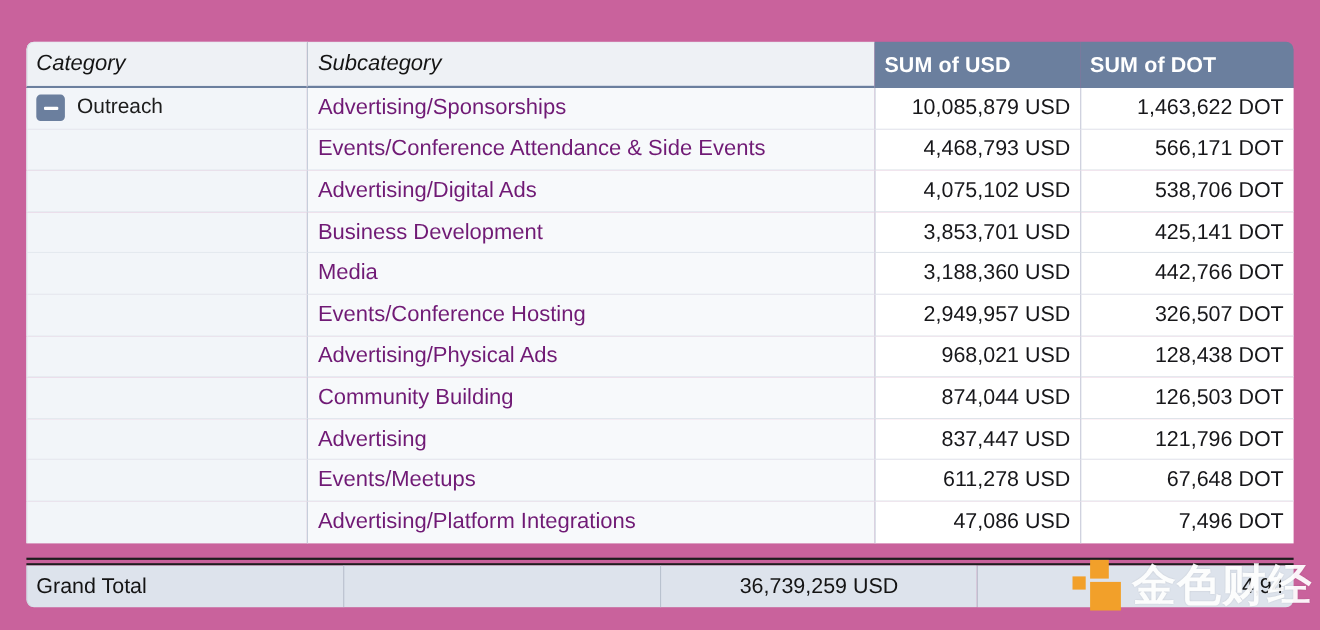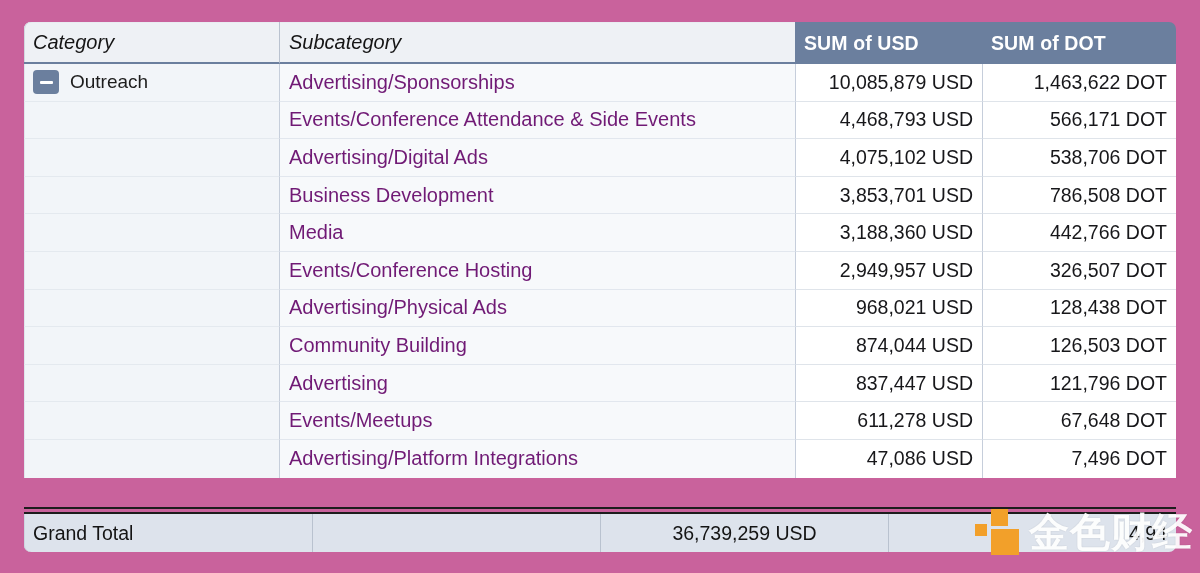--- a/index.html
+++ b/index.html
@@ -19,21 +19,21 @@
     position: relative;
     width: 1200px;
     height: 573px;
     background: #c9629c;
   }
 
   
   .pivot {
     position: absolute;
     left: 24px;
-    top: 22px;
+    top: 38px;
     width: 1152px;
     border-collapse: separate;
     border-spacing: 0;
     table-layout: fixed;
     font-size: 19.5px;
     color: #1b1b1b;
   }
 
   .pivot col.c-cat      { width: 255px; }
   .pivot col.c-sub      { width: 516px; }
@@ -254,21 +254,21 @@
         <tr>
           <td class="c-category"></td>
           <td class="c-subcategory">Advertising/Digital Ads</td>
           <td class="c-value">4,075,102 USD</td>
           <td class="c-value">538,706 DOT</td>
         </tr>
         <tr>
           <td class="c-category"></td>
           <td class="c-subcategory">Business Development</td>
           <td class="c-value">3,853,701 USD</td>
-          <td class="c-value">786,508 DOT</td>
+          <td class="c-value">425,141 DOT</td>
         </tr>
         <tr>
           <td class="c-category"></td>
           <td class="c-subcategory">Media</td>
           <td class="c-value">3,188,360 USD</td>
           <td class="c-value">442,766 DOT</td>
         </tr>
         <tr>
           <td class="c-category"></td>
           <td class="c-subcategory">Events/Conference Hosting</td>

